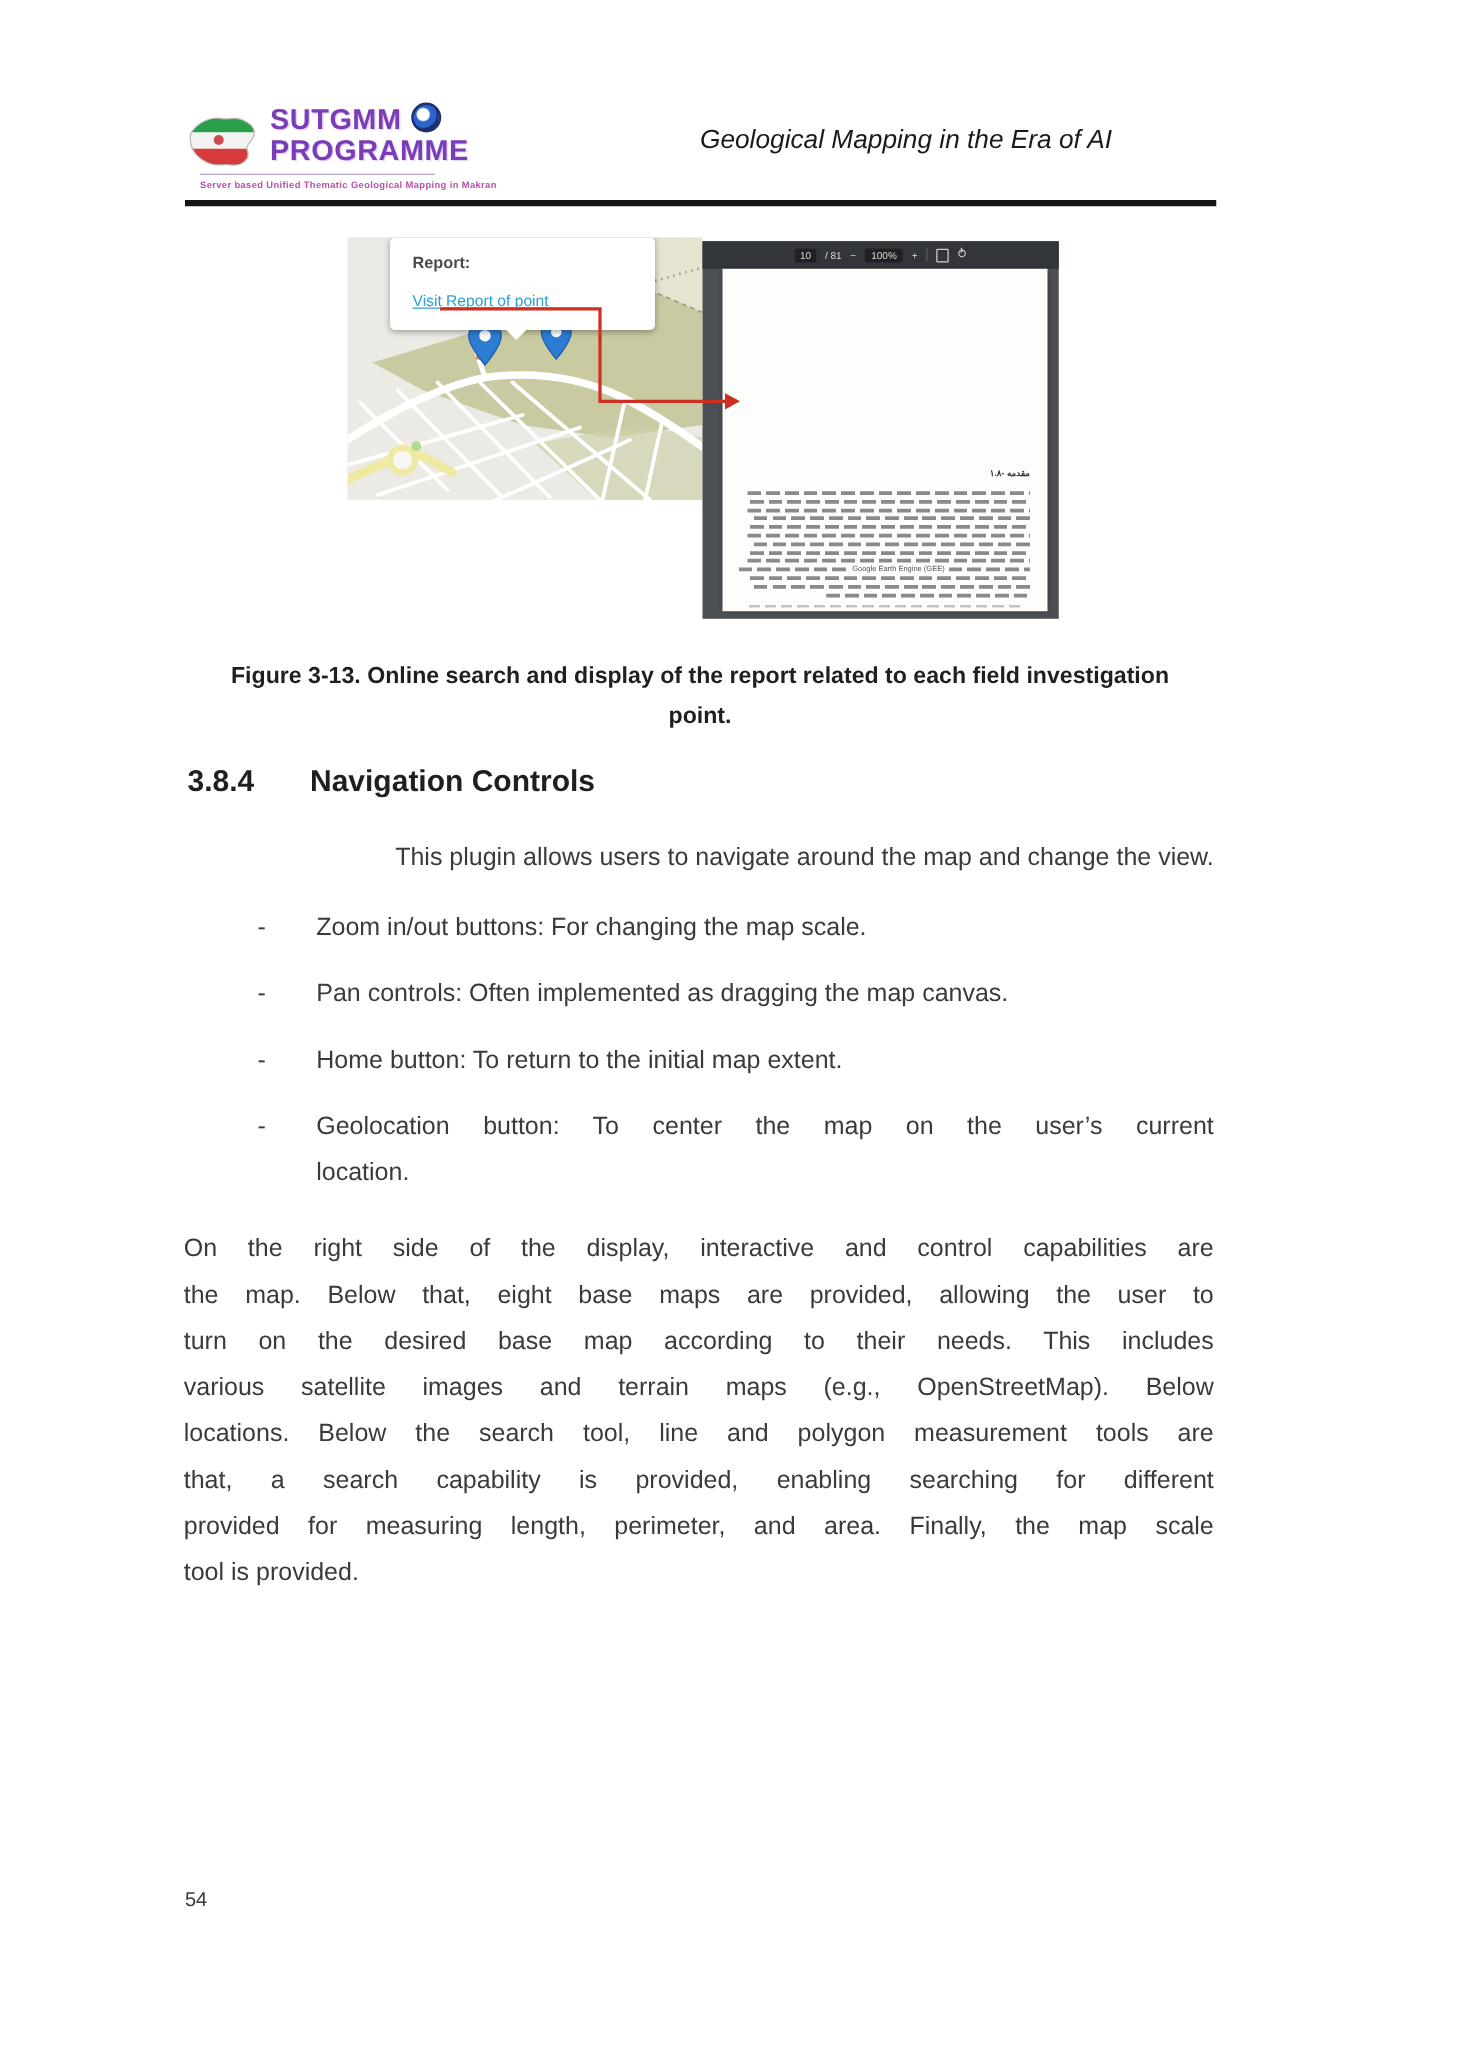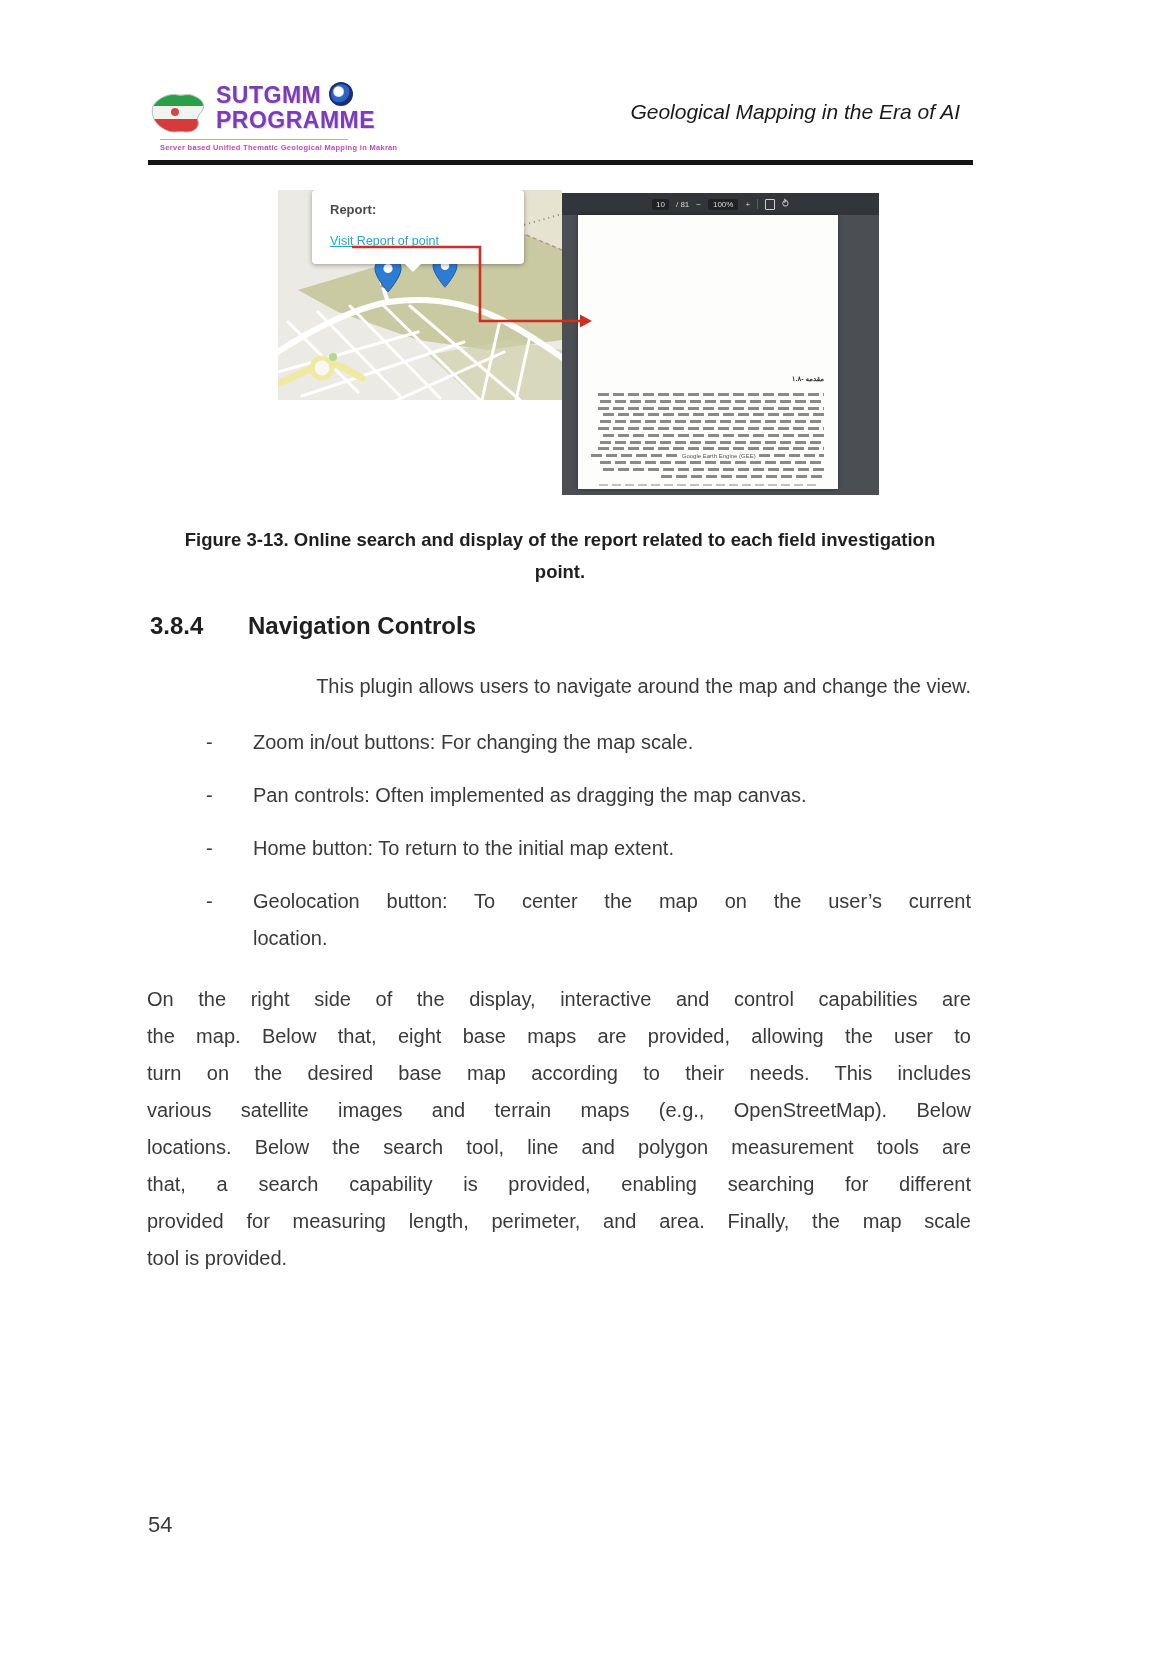--- a/index.html
+++ b/index.html
@@ -13,35 +13,35 @@
   .iran{position:absolute;left:0;top:6px;}
   .logo-text{position:absolute;left:68px;top:0;}
   .logo-l1,.logo-l2{font-size:23px;font-weight:bold;color:#7b3cb8;letter-spacing:.5px;line-height:25px;
     text-shadow:1px 1px 1px rgba(120,60,180,.25);}
   .globe{display:inline-block;width:20px;height:20px;border-radius:50%;
     border:2px solid #1d2f6e;vertical-align:-3px;margin-left:8px;
     background:radial-gradient(circle at 38% 38%, #ffffff 0 26%, #2a63c9 34% 58%, #1d2f6e 64%);}
   .logo-underline{position:absolute;left:12px;top:57px;width:188px;height:1px;background:#b9a8c9;}
   .logo-tagline{position:absolute;left:12px;top:61px;width:260px;font-size:7.5px;font-weight:bold;
     color:#bb4fae;letter-spacing:.3px;white-space:nowrap;}
-  .header-title{position:absolute;left:560px;top:100px;width:400px;text-align:right;
+  .header-title{position:absolute;left:560px;top:100px;width:400px;text-align:left;
     font-size:21px;font-style:italic;color:#1a1a1a;}
   .header-rule{position:absolute;left:148px;top:160px;width:825px;height:5px;background:#141414;}
   
   .figure{position:absolute;left:278px;top:190px;width:570px;height:310px;}
   .mapimg{position:absolute;left:0;top:0;width:284px;height:210px;overflow:hidden;background:#ebeae5;}
   .map-popup{position:absolute;left:2px;top:0;width:212px;height:74px;background:#fff;
     border-radius:4px;box-shadow:0 1px 5px rgba(0,0,0,.35);margin-left:32px;}
   .map-popup:after{content:"";position:absolute;left:92px;bottom:-8px;width:0;height:0;
     border-left:9px solid transparent;border-right:9px solid transparent;border-top:9px solid #fff;}
   .popup-title{position:absolute;left:18px;top:12px;font-size:13px;font-weight:bold;color:#4a4a4a;}
   .popup-link{position:absolute;left:18px;top:44px;font-size:12.5px;color:#2e9fd4;
     text-decoration:underline;cursor:pointer;}
   
-  .viewer{position:absolute;left:284px;top:3px;width:285px;height:302px;background:#4b4e53;padding-left:32px;}
+  .viewer{position:absolute;left:284px;top:3px;width:285px;height:302px;background:#4b4e53;}
   .viewer-toolbar{position:absolute;left:0;top:0;width:100%;height:22px;background:#323539;
     display:flex;align-items:center;justify-content:center;gap:7px;color:#d9d9d9;font-size:8px;}
   .pagebox{background:#1f2123;padding:1px 4px;border-radius:2px;}
   .zoom-pill{background:#1f2123;padding:1px 5px;border-radius:2px;}
   .tb-sep{width:1px;height:10px;background:#5a5d61;}
   .tb-icon-fit{width:8px;height:9px;border:1px solid #cfcfcf;border-radius:1px;}
   .tb-icon-rot{font-size:10px;line-height:10px;color:#cfcfcf;}
   .pdf-page{position:absolute;left:16px;top:22px;width:260px;height:274px;background:#fdfdfc;
     box-shadow:0 0 4px rgba(0,0,0,.4);}
   .doc-heading{position:absolute;top:160px;right:14px;font-size:7px;font-weight:bold;color:#333;}
@@ -65,21 +65,21 @@
   .section-heading .num{width:98px;}
   .para1{position:absolute;left:147px;top:668px;width:824px;font-size:20px;line-height:37px;text-align:right;}
   .bullets{position:absolute;left:147px;top:724px;width:824px;font-size:20px;}
   .bullet{display:flex;line-height:37px;margin-bottom:16px;}
   .bullet .dash{width:47px;margin-left:59px;flex:0 0 auto;}
   .bullet .btxt{flex:1;}
   .jline{text-align:justify;text-align-last:justify;}
   .para2{position:absolute;left:147px;top:981px;width:824px;font-size:20px;}
   .para2 div{line-height:37px;}
   .para2 .j{text-align:justify;text-align-last:justify;}
-  .page-number{position:absolute;left:148px;top:1512px;font-size:22px;color:#3a3a3a;}
+  .page-number{position:absolute;left:148px;top:1512px;font-size:16px;color:#3a3a3a;}
 </style>
 </head>
 <body>
 
 <div class="page">
 
   <div class="logo">
     <svg class="iran" width="62" height="54" viewBox="0 0 62 54">
       <defs>
         <clipPath id="iranclip">

